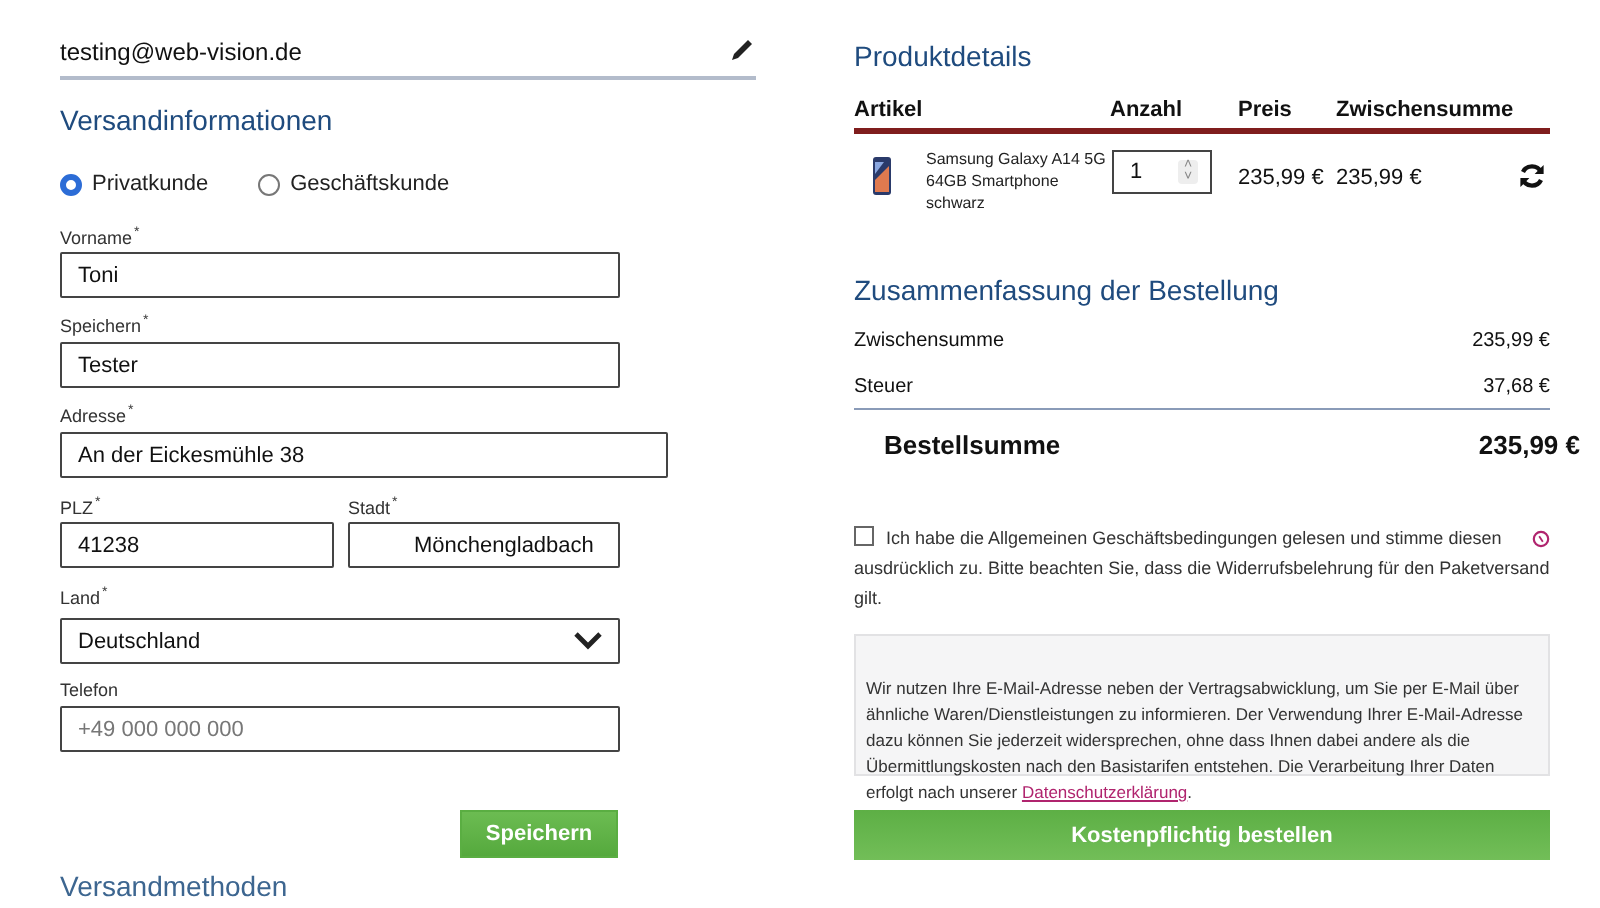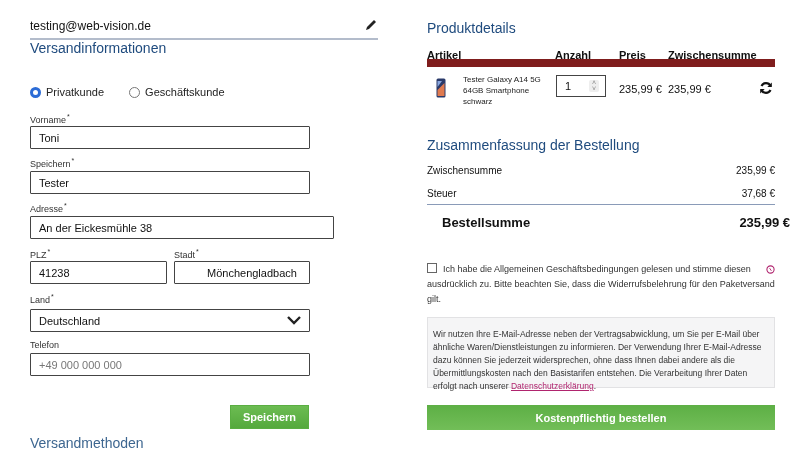--- a/index.html
+++ b/index.html
@@ -22,57 +22,57 @@
 
   .field-label { position: absolute; font-size: 9px; color: #333; }
   .field-label sup { font-size: 7px; margin-left: 1px; }
   .input { position: absolute; height: 23px; border: 1px solid #444; border-radius: 1px; font-size: 11px; padding-left: 8px; display: flex; align-items: center; color: #111; background: #fff; }
   .input.placeholder { color: #777; }
   .chevron { position: absolute; right: 8px; top: 5px; width: 14px; height: 10px; }
 
   .btn-save { position: absolute; left: 230px; top: 405px; width: 79px; height: 24px; background: linear-gradient(#6cbc52, #55a93d); color: #fff; font-size: 11px; font-weight: bold; display: flex; align-items: center; justify-content: center; border: 1px solid #5aae42; }
 
   
-  .tbl-head { position: absolute; top: 49px; left: 0; width: 348px; height: 18px; border-bottom: 8px solid #7f1d1d; font-size: 11px; font-weight: bold; color: #111; }
+  .tbl-head { position: absolute; top: 49px; left: 0; width: 348px; height: 18px; border-bottom: 3px solid #7f1d1d; font-size: 11px; font-weight: bold; color: #111; }
   .tbl-head span { position: absolute; top: 0; }
   .prod-row { position: absolute; top: 72px; left: 0; width: 348px; height: 40px; }
   .phone { position: absolute; left: 9px; top: 6px; width: 10px; height: 20px; }
   .prod-name { position: absolute; left: 36px; top: 2px; font-size: 8px; line-height: 11px; color: #222; width: 90px; }
   .qty { position: absolute; left: 129px; top: 3px; width: 50px; height: 22px; border: 1px solid #444; font-size: 11px; padding-left: 8px; display: flex; align-items: center; }
   .spin { position: absolute; right: 6px; top: 4px; width: 10px; height: 12px; background: #eee; border-radius: 2px; font-size: 7px; color: #888; text-align: center; line-height: 6px; }
   .price { position: absolute; top: 11px; font-size: 11px; color: #111; }
   .refresh { position: absolute; right: 2px; top: 9px; width: 14px; height: 14px; }
 
   .sum-row { position: absolute; left: 0; width: 348px; font-size: 10px; color: #111; }
   .sum-row .val { position: absolute; right: 0; top: 0; }
   .sum-divider { position: absolute; left: 0; top: 204px; width: 348px; height: 1px; background: #8a9bb8; }
   .total-row { position: absolute; left: 0; top: 215px; width: 348px; font-size: 13px; font-weight: bold; margin-left: 15px; }
   .total-row .val { position: absolute; right: 0; top: 0; }
 
   .agb { position: absolute; left: 0; top: 262px; width: 348px; font-size: 9px; line-height: 15px; color: #333; }
   .checkbox { display: inline-block; width: 10px; height: 10px; border: 1px solid #666; vertical-align: -1px; margin-right: 6px; background: #fff; }
   .info-icon { position: absolute; right: 0; top: 3px; width: 9px; height: 9px; }
 
-  .privacy { position: absolute; left: 0; top: 317px; width: 348px; height: 71px; background: #f5f5f6; border: 1px solid #e2e2e4; font-size: 8.5px; line-height: 13px; color: #333; padding: 10px 5px; }
+  .privacy { position: absolute; left: 0; top: 317px; width: 348px; height: 71px; background: #f5f5f6; border: 1px solid #e2e2e4; font-size: 8.5px; line-height: 13px; color: #333; padding: 20px 5px; }
   .privacy a { color: #b0246e; text-decoration: underline; }
 
   .btn-order { position: absolute; left: 0; top: 405px; width: 348px; height: 25px; background: linear-gradient(#5daf45, #72be58); color: #fff; font-size: 11px; font-weight: bold; display: flex; align-items: center; justify-content: center; }
 </style>
 </head>
 <body>
 
 <div class="left">
   <div class="email-row">
     <span class="email-text">testing@web-vision.de</span>
     <svg class="pencil" viewBox="0 0 14 14">
       <path d="M2 12 L3 9 L10 2 L12 4 L5 11 Z" fill="#222"></path>
     </svg>
   </div>
 
-  <div class="section-title" style="top:40px;left:0;">Versandinformationen</div>
+  <div class="section-title" style="top:52px;left:0;">Versandinformationen</div>
 
   <div class="radio-row">
     <label class="radio-opt">
       <span class="radio checked"></span>
       <span>Privatkunde</span>
     </label>
     <label class="radio-opt">
       <span class="radio"></span>
       <span>Geschäftskunde</span>
     </label>
@@ -117,21 +117,21 @@
     <span style="left:192px;">Preis</span>
     <span style="left:241px;">Zwischensumme</span>
   </div>
 
   <div class="prod-row">
     <svg class="phone" viewBox="0 0 10 20">
       <rect x="0.5" y="0.5" width="9" height="19" rx="1.5" fill="#2a3a6a"></rect>
       <path d="M1.5 12 L8.5 5 L8.5 18 L1.5 18 Z" fill="#e07a4f"></path>
       <path d="M1.5 3 L6 3 L1.5 9 Z" fill="#8aa7e0"></path>
     </svg>
-    <div class="prod-name">Tester Galaxy A14 5G 64GB Smartphone schwarz</div>
+    <div class="prod-name">Samsung Galaxy A14 5G 64GB Smartphone schwarz</div>
     <div class="qty">
       <span>1</span>
       <span class="spin">˄<br>˅</span>
     </div>
     <span class="price" style="left:192px;">235,99 €</span>
     <span class="price" style="left:241px;">235,99 €</span>
     <svg class="refresh" viewBox="0 0 14 14">
       <path d="M11.5 5 A5 5 0 0 0 2.5 5" stroke="#111" stroke-width="2.2" fill="none"></path>
       <path d="M12.8 1.5 L12.8 6 L8.3 6 Z" fill="#111"></path>
       <path d="M2.5 9 A5 5 0 0 0 11.5 9" stroke="#111" stroke-width="2.2" fill="none"></path>

